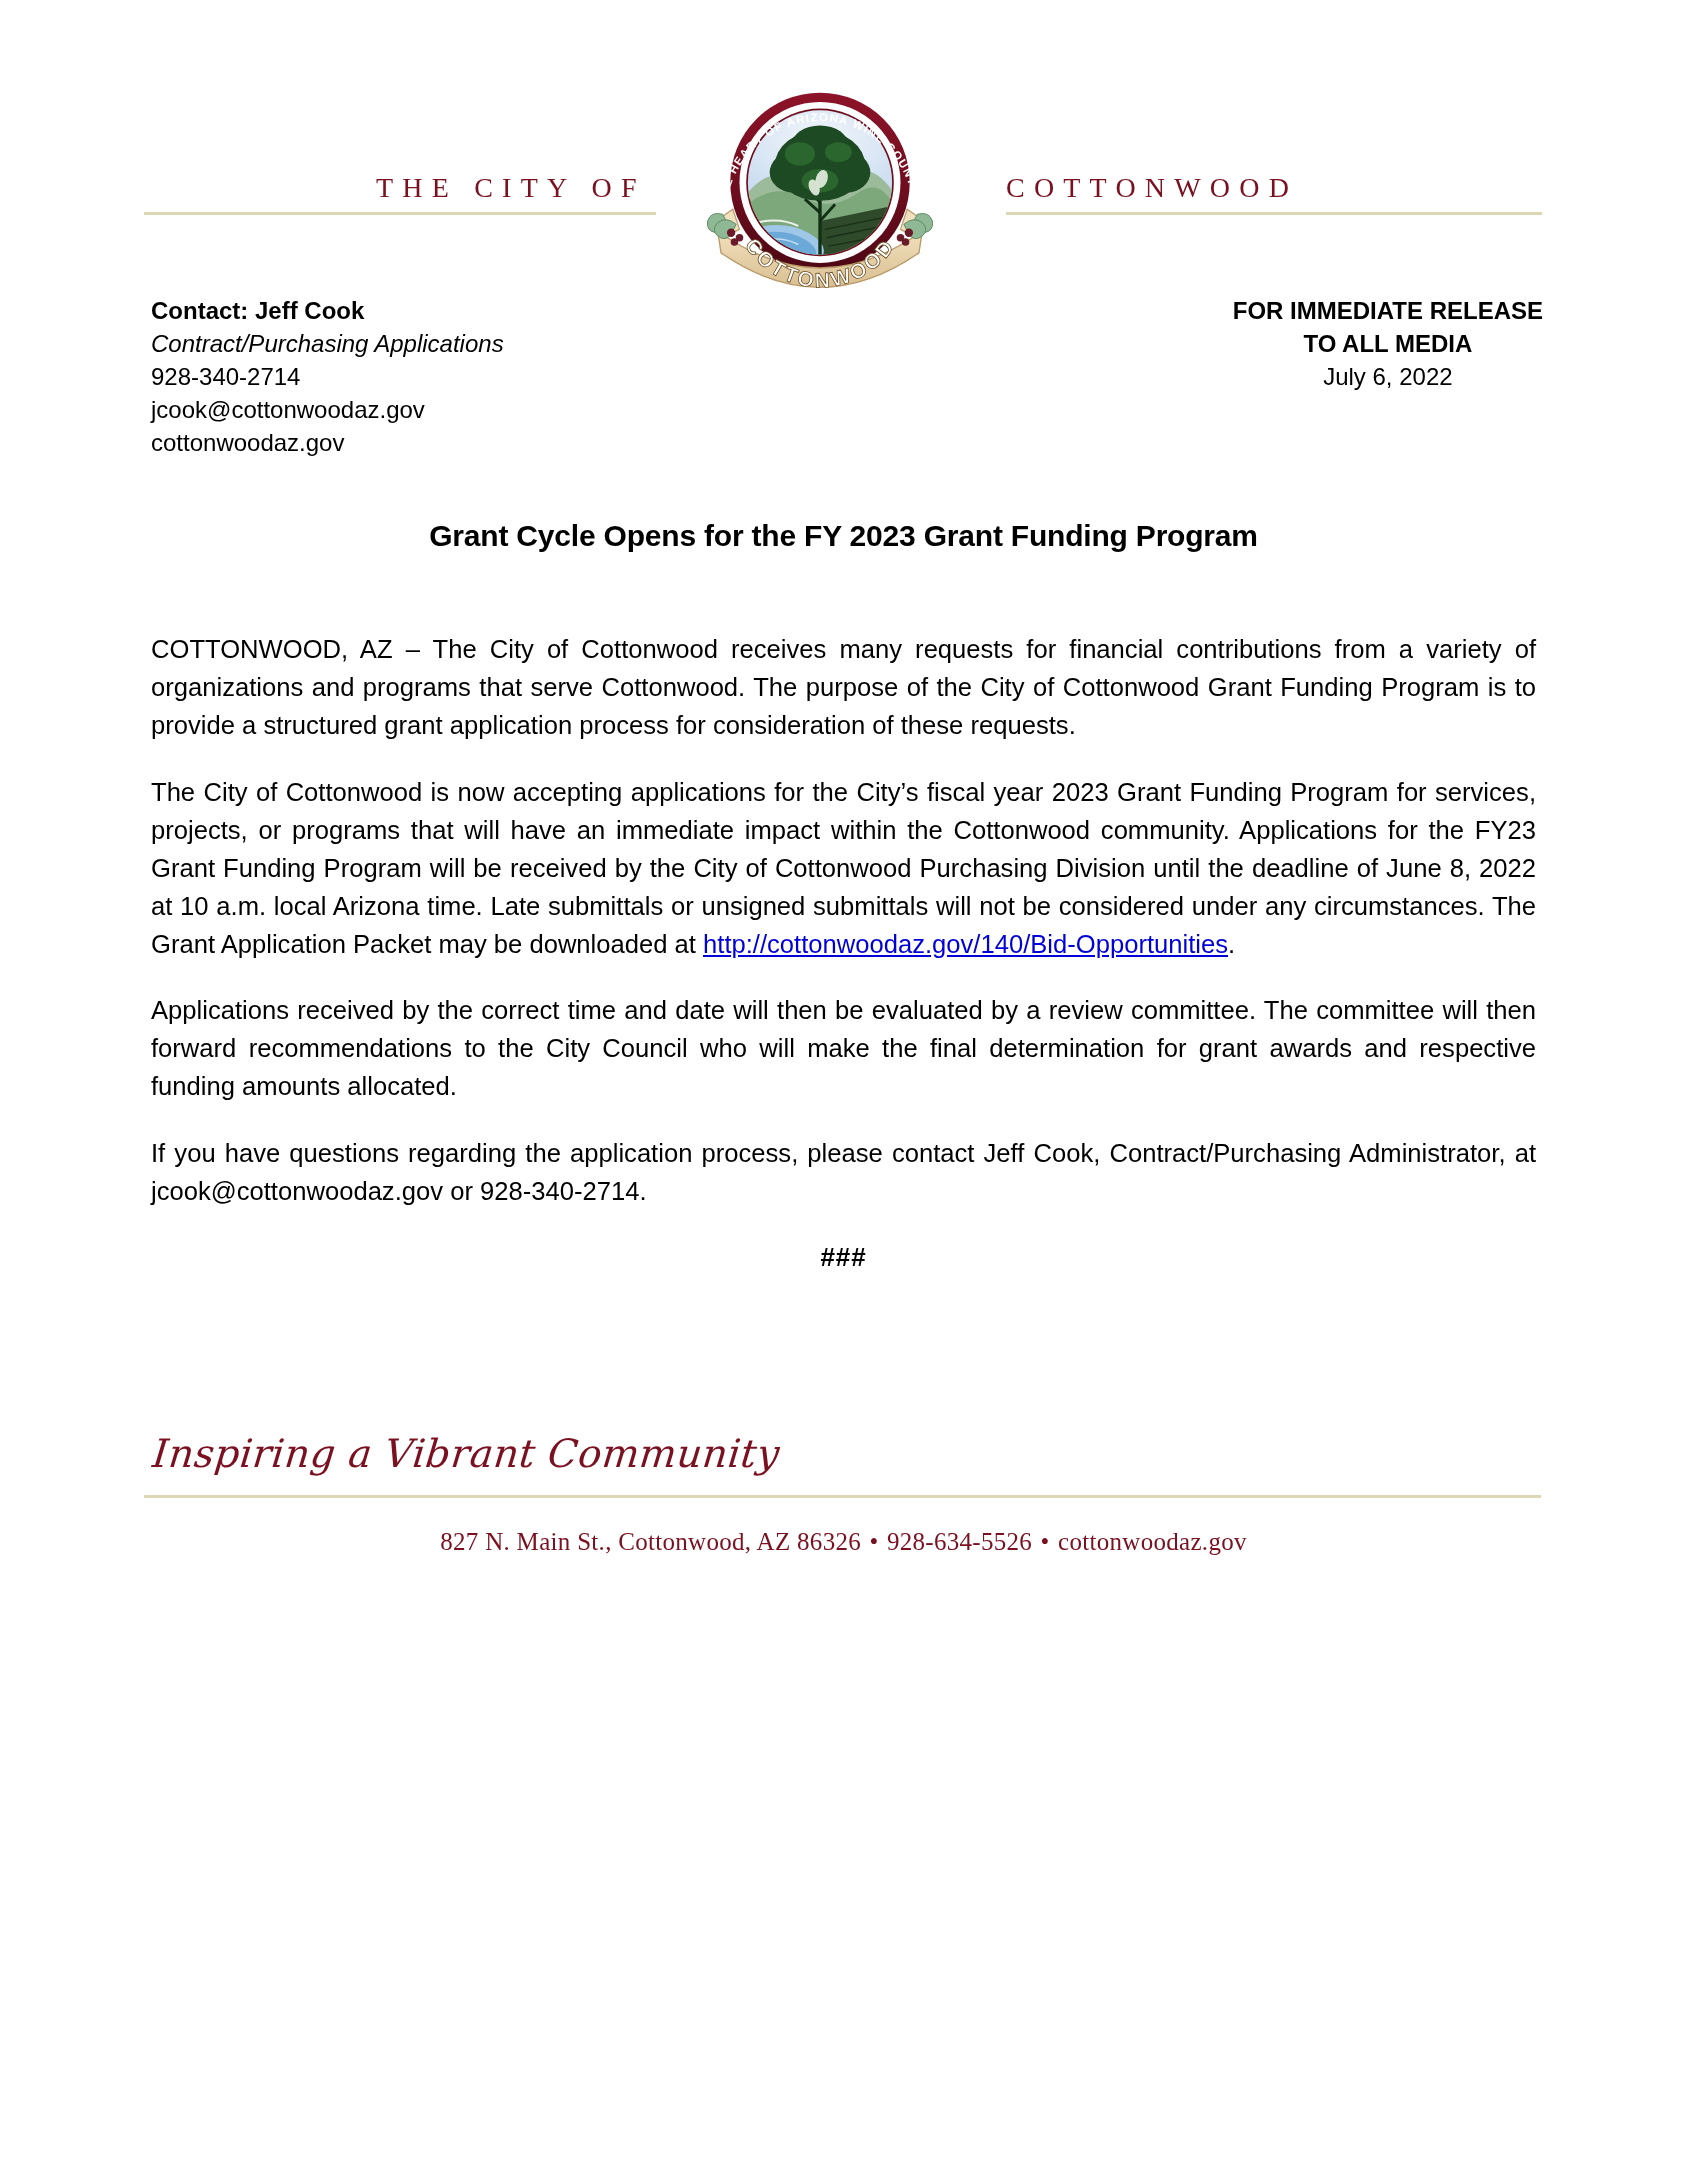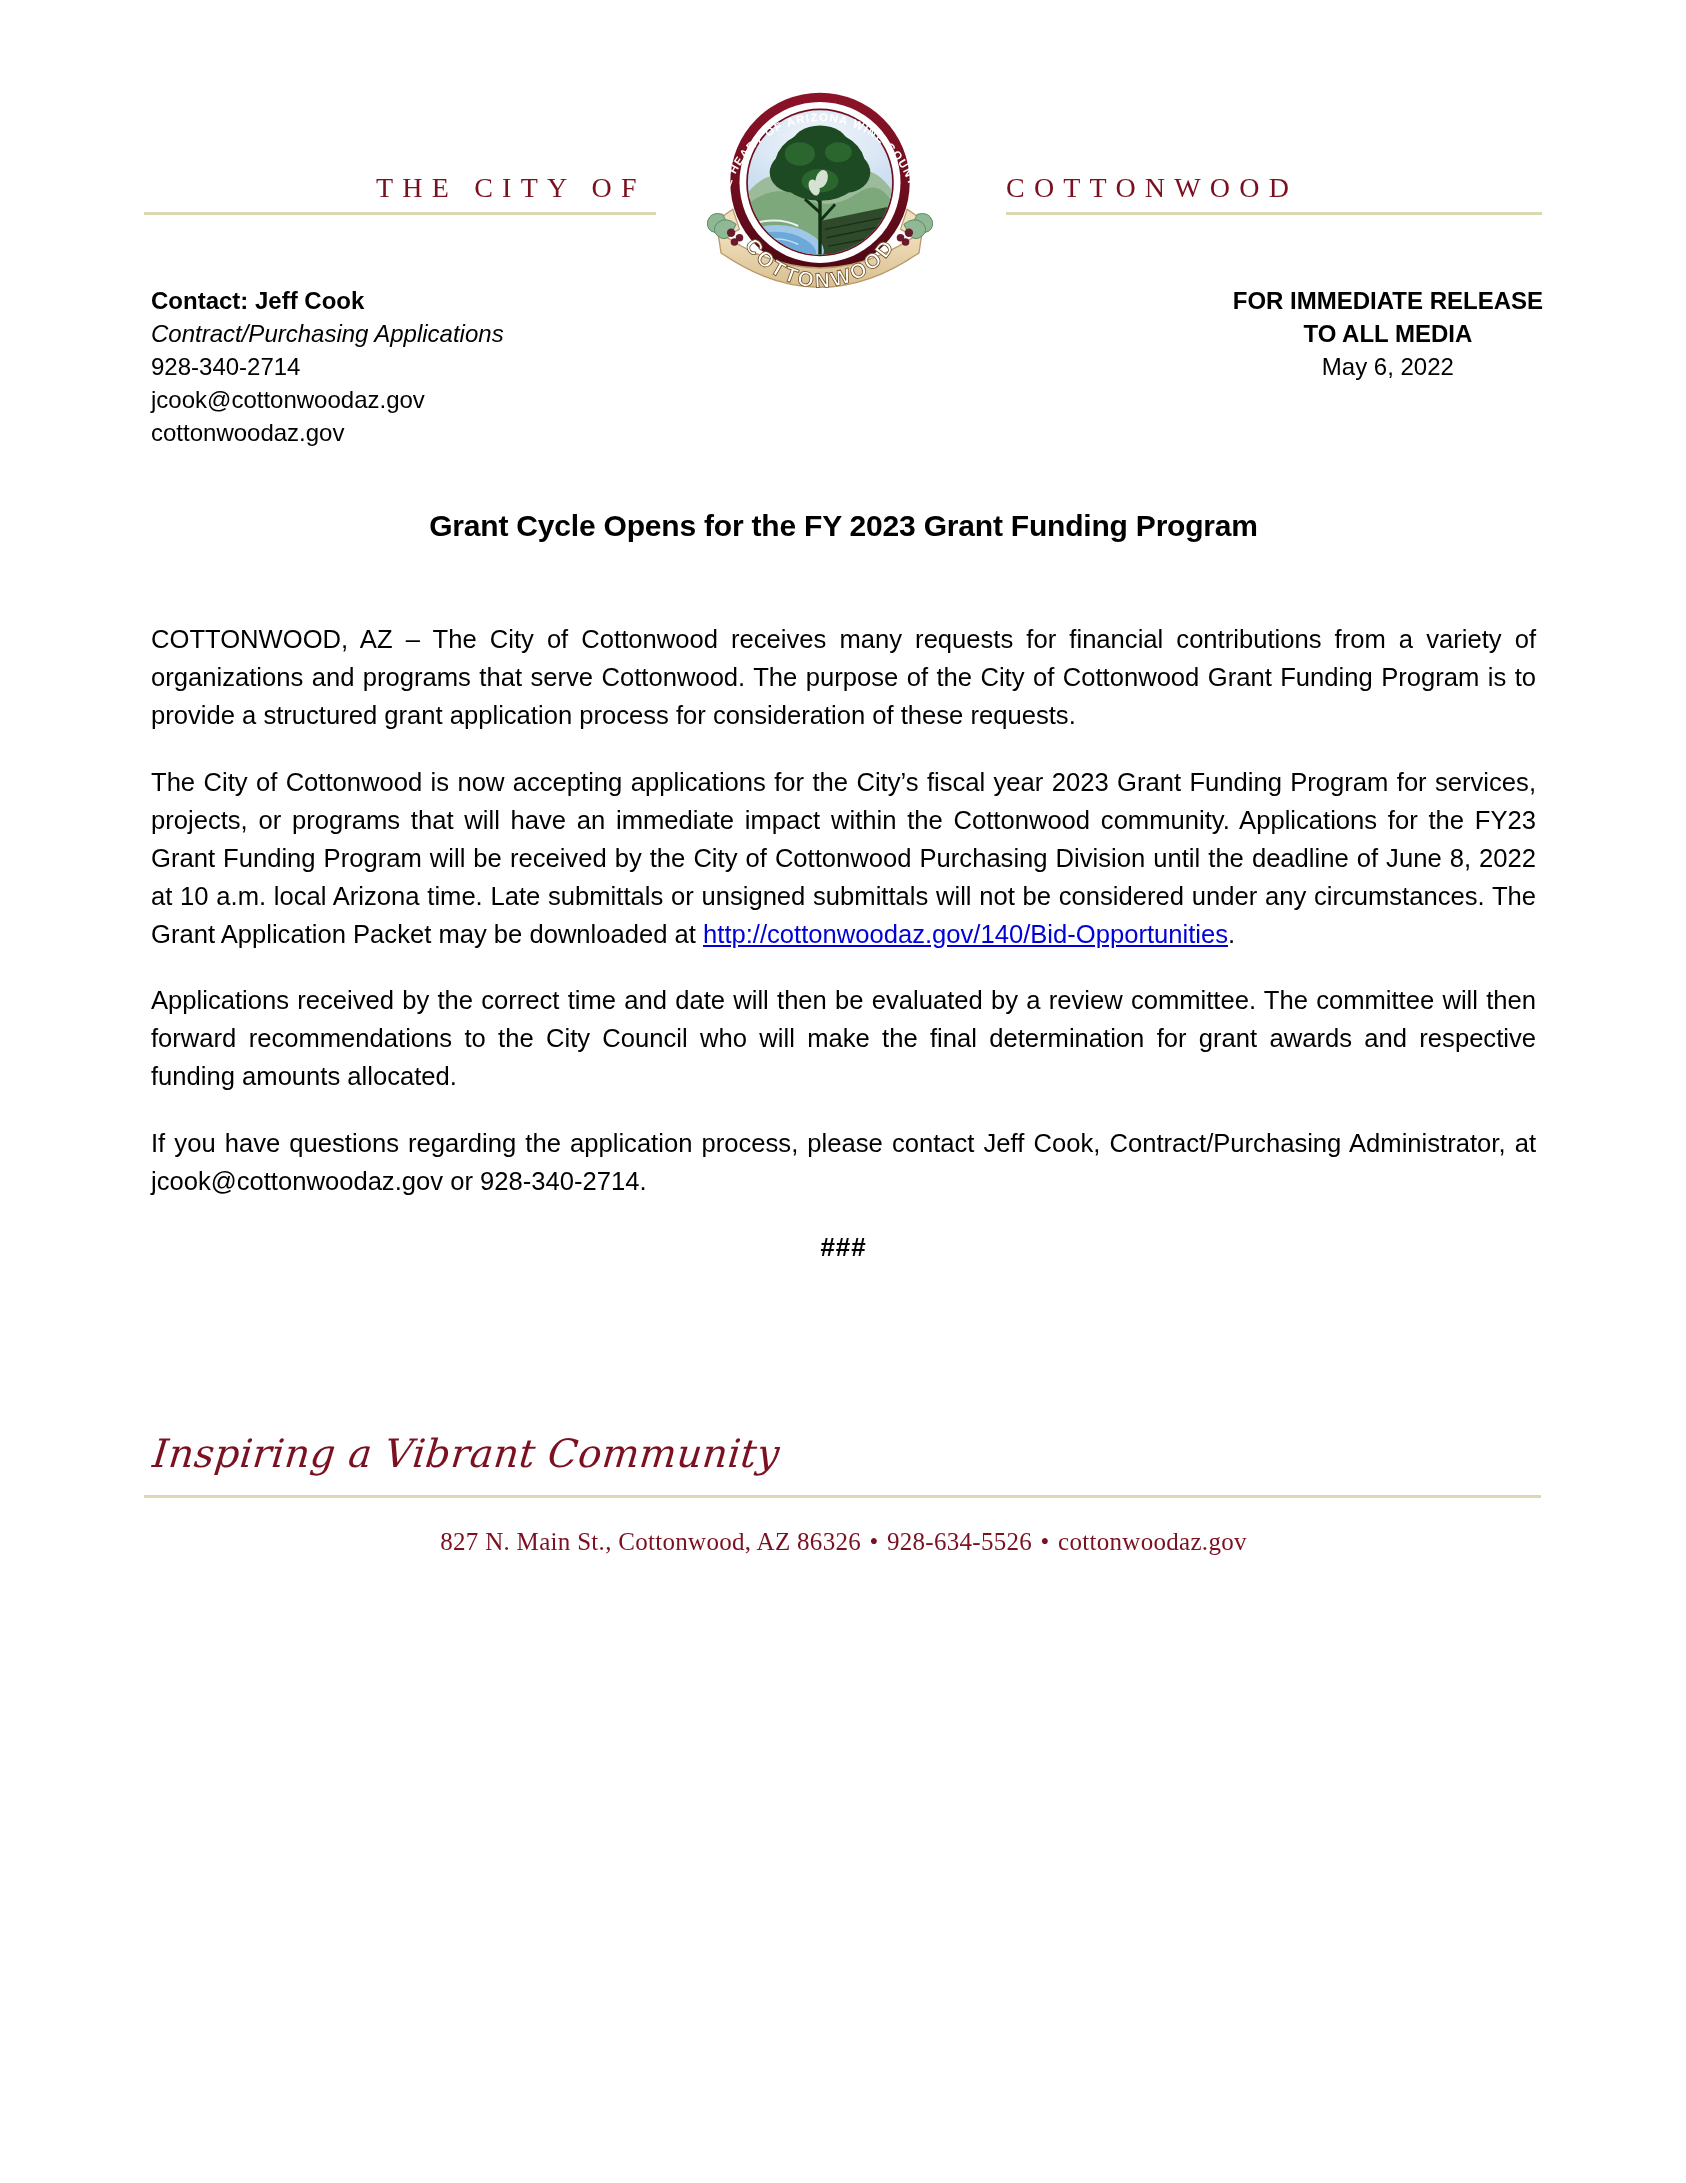--- a/index.html
+++ b/index.html
@@ -57,21 +57,21 @@
     left: 694px;
     top: 65px;
     width: 252px;
     height: 239px;
   }
   .seal svg { display: block; width: 252px; height: 239px; }
 
   
   .info-band {
     position: relative;
-    margin-top: 7px;
+    margin-top: 17px;
     height: 185px;
     padding-left: 16px;
   }
   .contact-block {
     position: absolute;
     left: 151px;
     top: 0;
     font-size: 24px;
     line-height: 33px;
   }
@@ -279,21 +279,21 @@
       <div class="contact-name">Contact: Jeff Cook</div>
       <div class="contact-title">Contract/Purchasing Applications</div>
       <div>928-340-2714</div>
       <div>jcook@cottonwoodaz.gov</div>
       <div>cottonwoodaz.gov</div>
     </div>
 
     <div class="release-block">
       <div class="release-line1">FOR IMMEDIATE RELEASE</div>
       <div class="release-line2">TO ALL MEDIA</div>
-      <div class="release-date">May 6, 2022</div>
+      <div class="release-date">July 6, 2022</div>
     </div>
   </div>
 
   <h1 class="headline">Grant Cycle Opens for the FY 2023 Grant Funding Program</h1>
 
   <div class="body-copy">
 
     <p class="first">COTTONWOOD, AZ – The City of Cottonwood receives many requests for financial contributions from a variety of organizations and programs that serve Cottonwood. The purpose of the City of Cottonwood Grant Funding Program is to provide a structured grant application process for consideration of these requests.</p>
 
     <p><span>The City of Cottonwood is now accepting applications for the City’s fiscal year 2023 Grant Funding Program for services, projects, or programs that will have an immediate impact within the Cottonwood community. Applications for the FY23 Grant Funding Program will be received by the City of Cottonwood Purchasing Division until the deadline of June 8, 2022 at 10 a.m. local Arizona time. Late submittals or unsigned submittals will not be considered under any circumstances. The Grant Application Packet may be downloaded at </span><a class="link" href="#">http://cottonwoodaz.gov/140/Bid-Opportunities</a><span>.</span></p>

